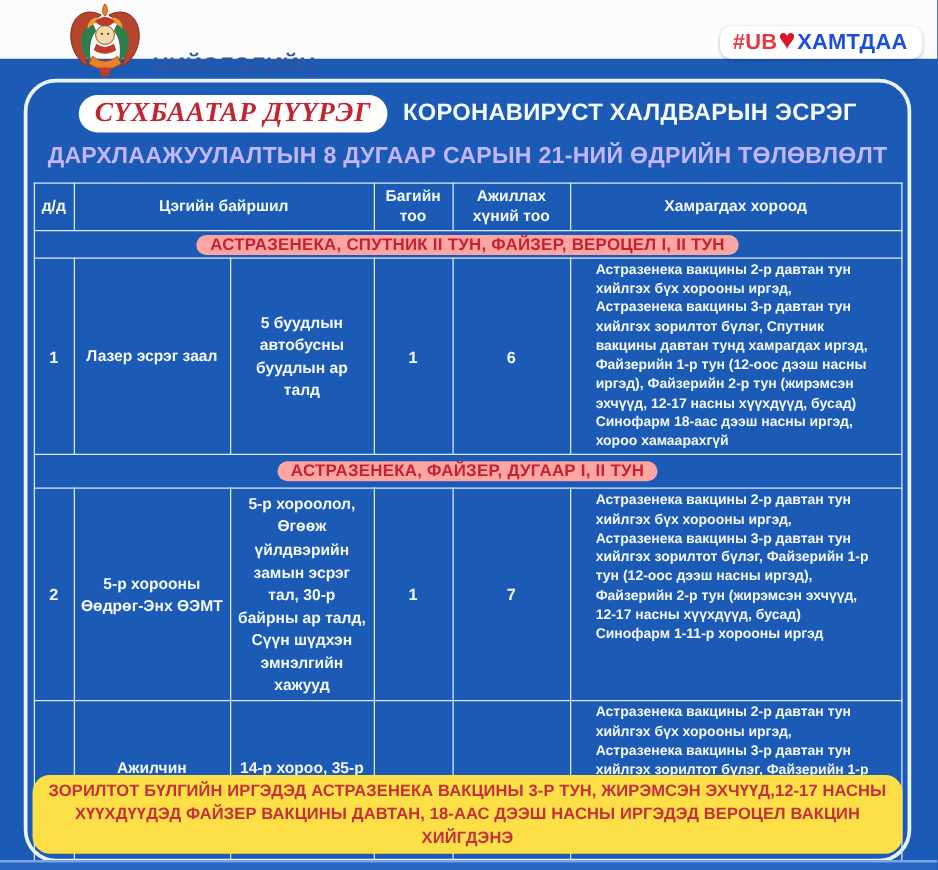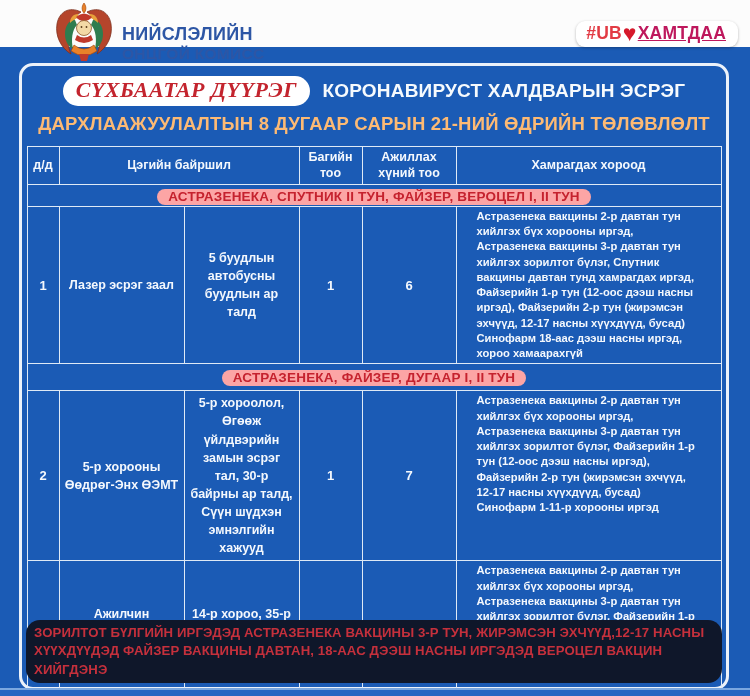--- a/index.html
+++ b/index.html
@@ -15,39 +15,39 @@
   }
   .brand{position:absolute;top:2px;left:50px;display:flex;align-items:flex-end;z-index:3;}
   .brand svg{display:block;}
   .brand-text{margin-top:8px;margin-left:4px;color:#2d56a5;font-weight:bold;line-height:1.12;letter-spacing:.3px;}
   .brand-line1{font-size:18px;}
   .brand-line2{font-size:15.5px;}
   .hashtag-badge{
     position:absolute;top:21px;right:12px;z-index:3;
     background:#ffffff;border-radius:9px;padding:2px 12px 3px 10px;
     box-shadow:0 1px 3px rgba(0,0,0,.28);
-    display:flex;align-items:center;font-weight:bold;font-size:17.5px;letter-spacing:.2px;
+    display:flex;align-items:flex-start;font-weight:bold;font-size:17.5px;letter-spacing:.2px;
   }
   .tag-red{color:#e23b44;}
   .tag-heart{color:#d6192b;font-size:23px;line-height:17px;margin:0 1px;}
-  .tag-blue{color:#be185d;text-decoration:underline;}
+  .tag-blue{color:#1d4ed8;}
   
   .panel{
     position:absolute;left:19px;top:63px;width:710px;height:627px;
-    border:3px solid #ecf2fa;border-radius:14px;box-sizing:border-box;
+    border:3px solid #ecf2fa;border-radius:26px;box-sizing:border-box;
   }
   .title-line1{margin-top:10px;text-align:center;white-space:nowrap;}
   .district-pill{
     display:inline-block;background:#ffffff;border-radius:17px;
     padding:1px 13px 3px;margin-right:8px;vertical-align:middle;
     font-family:"Liberation Serif", serif;font-style:italic;font-weight:bold;
     font-size:22px;color:#c3242e;letter-spacing:.5px;
   }
   .title1-rest{color:#f6fafd;font-weight:bold;font-size:19px;vertical-align:middle;letter-spacing:.2px;}
-  .title-line2{margin-top:7px;text-align:center;color:#fdba74;font-weight:bold;font-size:18.5px;letter-spacing:.2px;white-space:nowrap;}
+  .title-line2{margin-top:7px;text-align:center;color:#c4b5fd;font-weight:bold;font-size:18.5px;letter-spacing:.2px;white-space:nowrap;}
   
   table.sched{
     border-collapse:collapse;table-layout:fixed;
     width:695px;margin:11px auto 0;
   }
   .sched td,.sched th{
     border:1.5px solid #dfeaf6;color:#f4f8fd;overflow:hidden;
   }
   .sched th{font-size:12.5px;font-weight:bold;text-align:center;padding:2px;line-height:1.25;}
   .cell-num{text-align:center;font-size:13px;font-weight:bold;}
@@ -55,23 +55,23 @@
   .cell-khoroos{font-size:11.2px;font-weight:bold;text-align:left;padding:2px 20px;line-height:1.36;vertical-align:top;}
   .section-row td{padding:1px 0;text-align:center;}
   .section-pill{
     display:inline-block;background:#fca5a5;color:#c5222e;border-radius:12px;
     font-weight:bold;font-size:13.5px;padding:0 11px 1px;letter-spacing:.2px;white-space:nowrap;
   }
   .total-row td{font-size:13px;font-weight:bold;text-align:center;}
   
   .footer-note{
     position:absolute;left:4px;right:4px;bottom:4px;
-    background:#0f172a;border-radius:14px;
+    background:#fde047;border-radius:14px;
     color:#c5303c;font-weight:bold;font-size:13.2px;line-height:1.4;
-    padding:4px 8px;box-sizing:border-box;letter-spacing:.1px;
+    text-align:center;padding:4px 8px;box-sizing:border-box;letter-spacing:.1px;
   }
   .bottom-strip{
     position:absolute;left:0;bottom:0;width:750px;height:6px;
     background:#2765c2;border-top:2px solid #7aa7e0;
   }
 </style>
 </head>
 <body>
 
 <div class="topbar">
@@ -93,21 +93,20 @@
         <circle cx="33" cy="26" r="7.5" fill="#f3d9a6" stroke="#8d5a2b" stroke-width="0.8"></circle>
         <circle cx="30.5" cy="25" r="0.9" fill="#5a3a1a"></circle>
         <circle cx="35.5" cy="25" r="0.9" fill="#5a3a1a"></circle>
         <path d="M26 33 q7 5 14 0 l2 5 q-9 6 -18 0 Z" fill="#c0392b"></path>
         <path d="M23 43 q10 8 20 0 l3 6 q-13 9 -26 0 Z" fill="#e8812a" stroke="#a04000" stroke-width="0.6"></path>
         <path d="M28 52 h10 l-2 7 h-6 Z" fill="#c0392b"></path>
       </svg>
     </span>
     <div class="brand-text">
       <div class="brand-line1">НИЙСЛЭЛИЙН</div>
-      <div class="brand-line2">ОНЦГОЙ КОМИСС</div>
     </div>
   </div>
   <div class="hashtag-badge">
     <span class="tag-red">#UB</span>
     <span class="tag-heart">♥</span>
     <span class="tag-blue">ХАМТДАА</span>
   </div>
 </div>
 
 <div class="panel">

